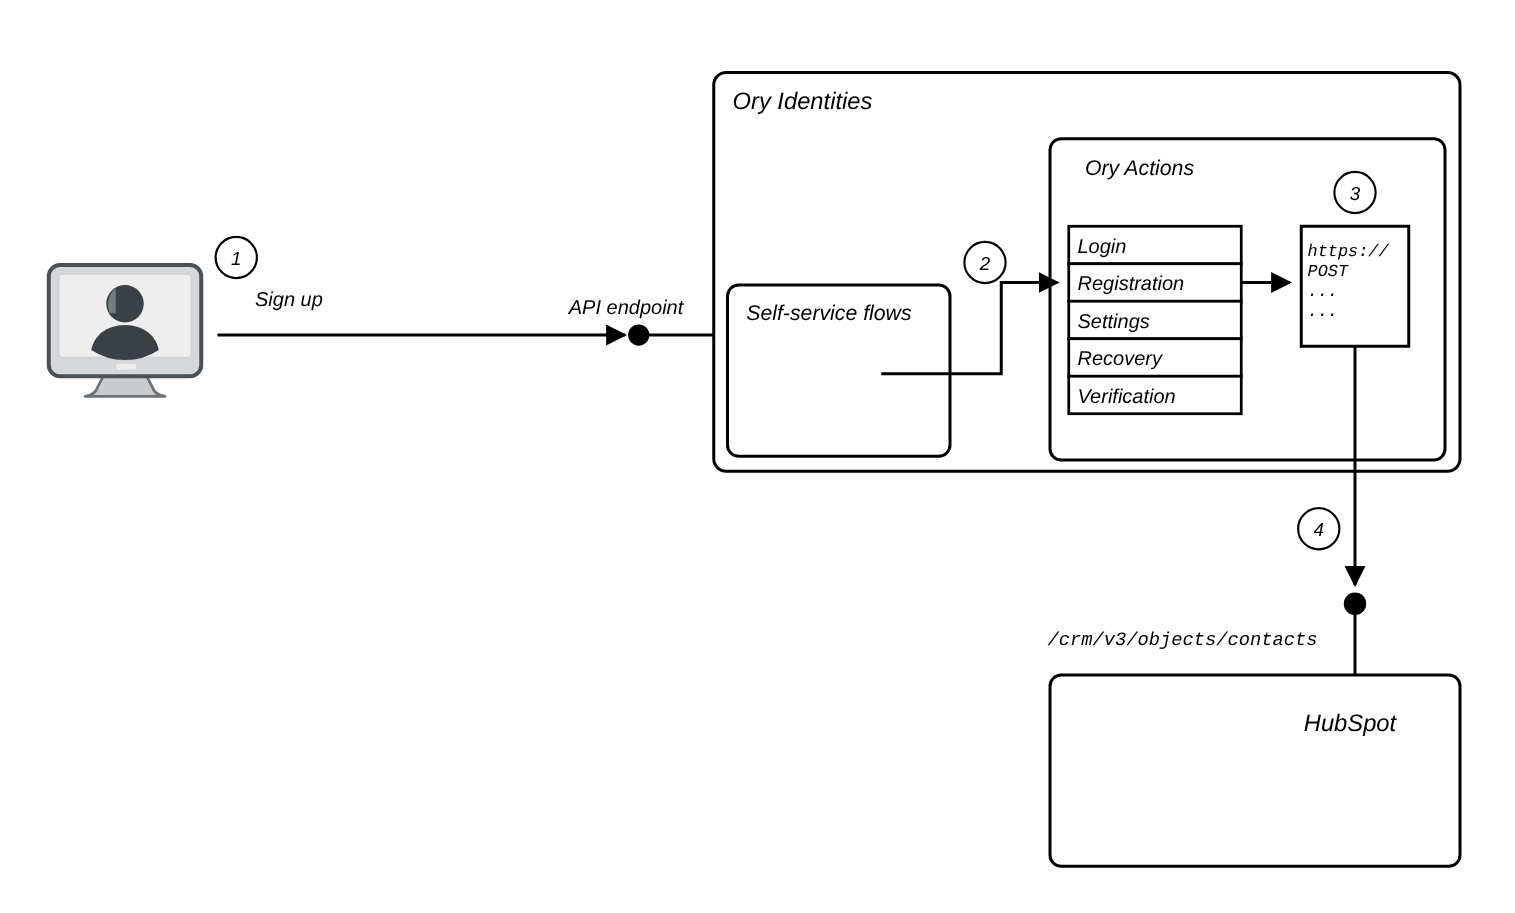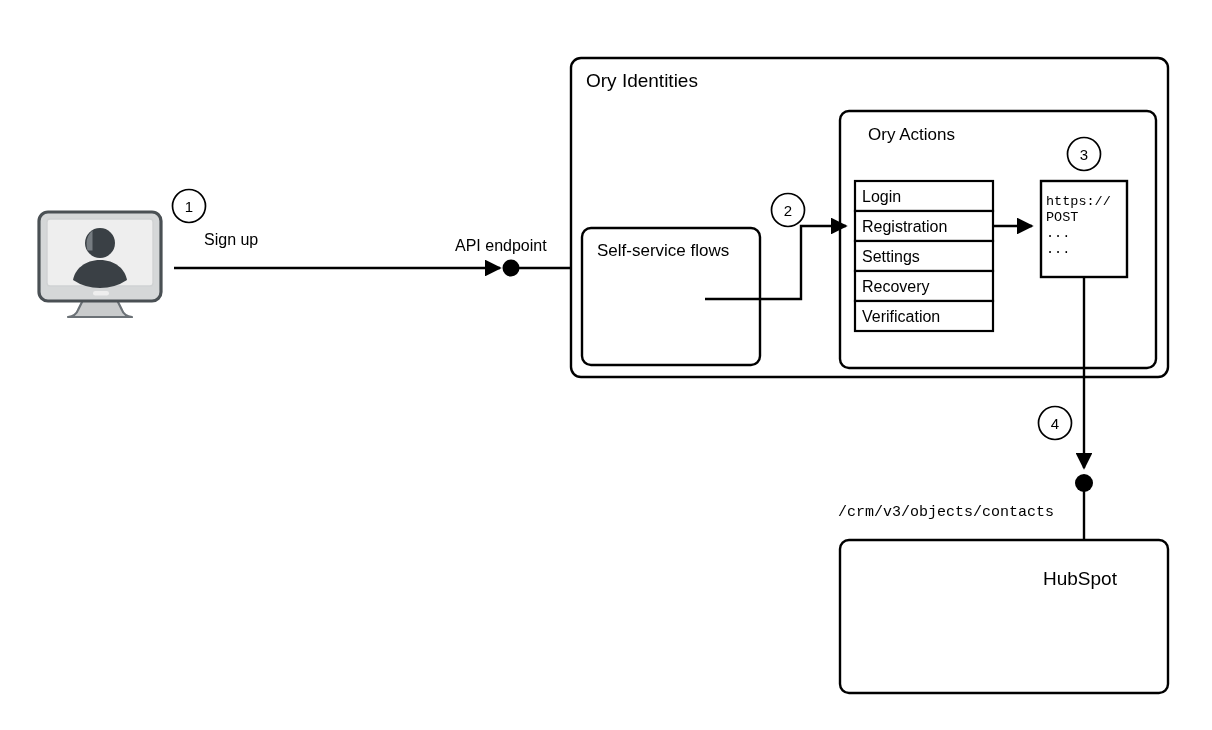--- a/index.html
+++ b/index.html
@@ -13,20 +13,21 @@
     height: 730px;
     font-family: "Liberation Sans", sans-serif;
     color: #000000;
     overflow: hidden;
     position: relative;
   }
   #diagram-root {
     position: relative;
     width: 1088px;
     height: 730px;
+    font-style: italic;
   }
   svg.diagram {
     position: absolute;
     top: 0;
     left: 0;
     width: 1212px;
     height: 730px;
   }
   .box-stroke {
     fill: #ffffff;

